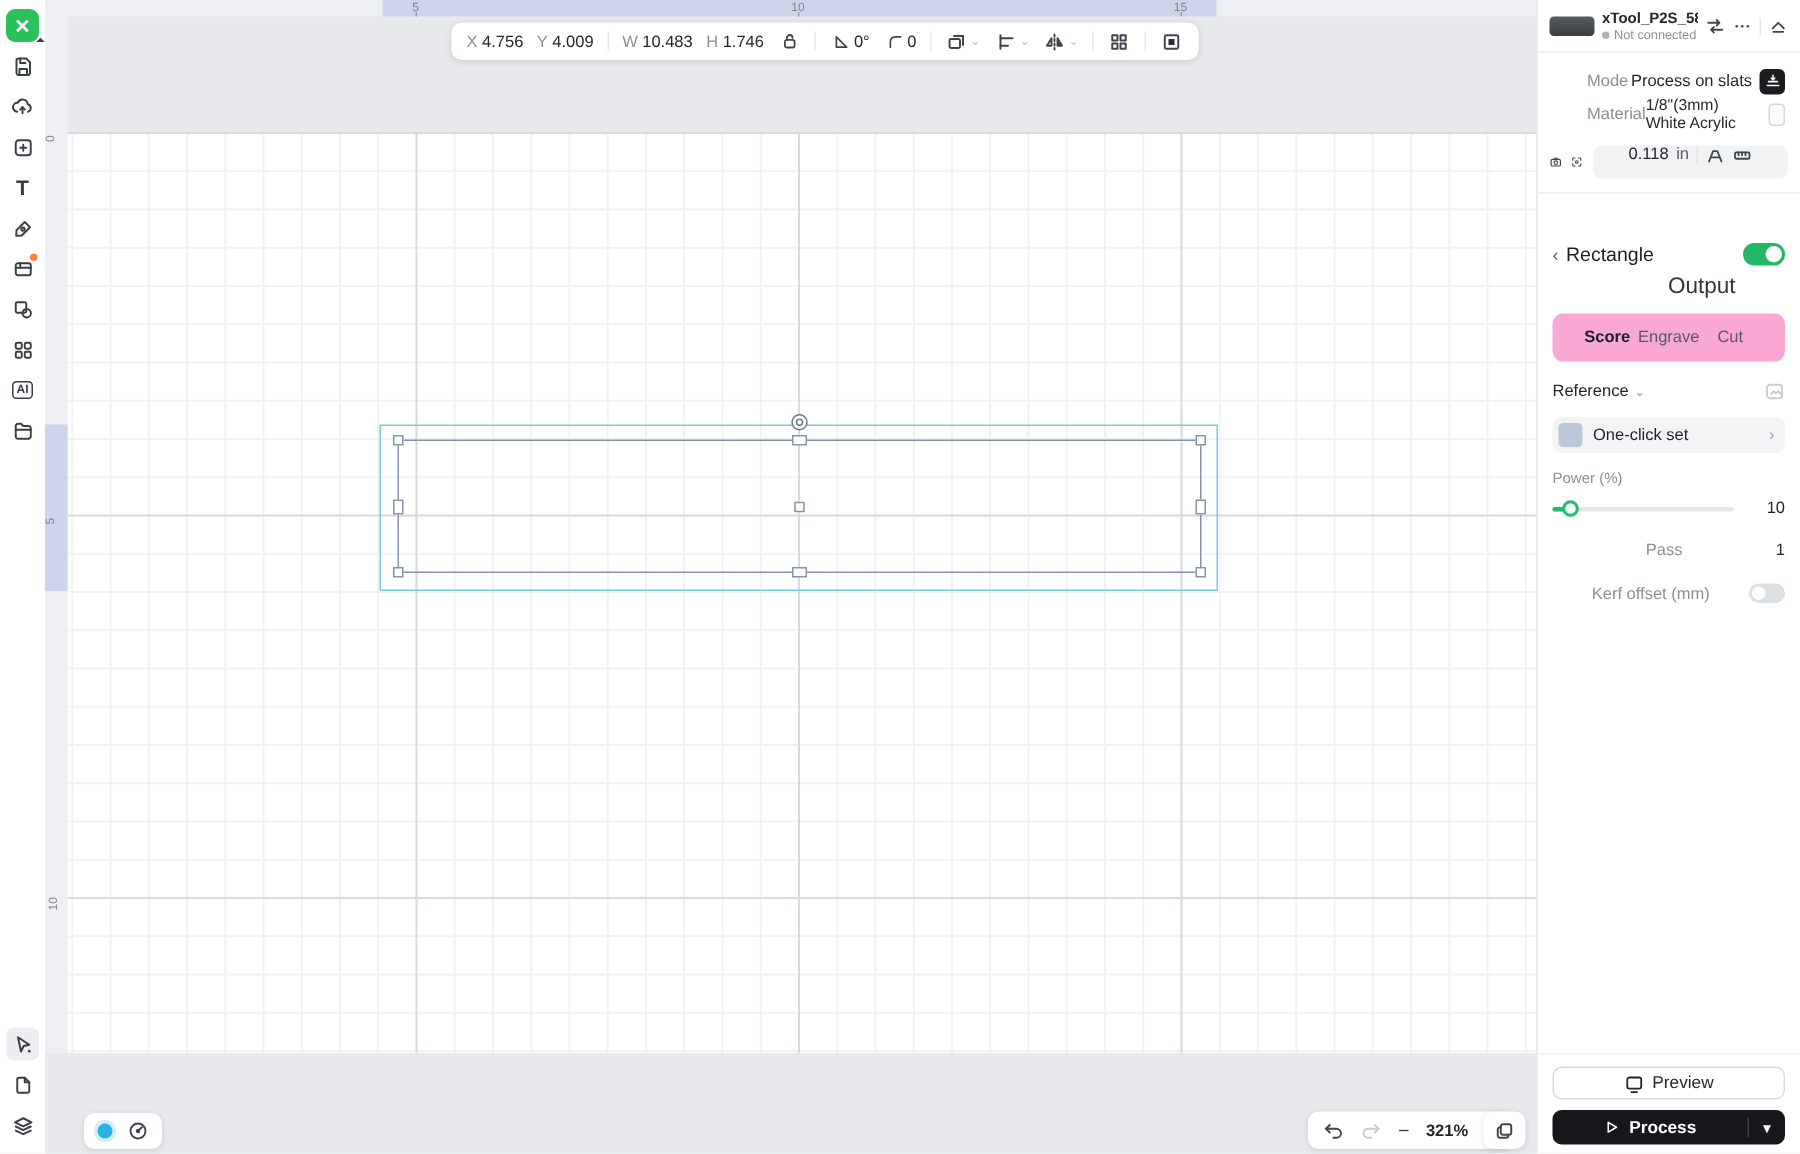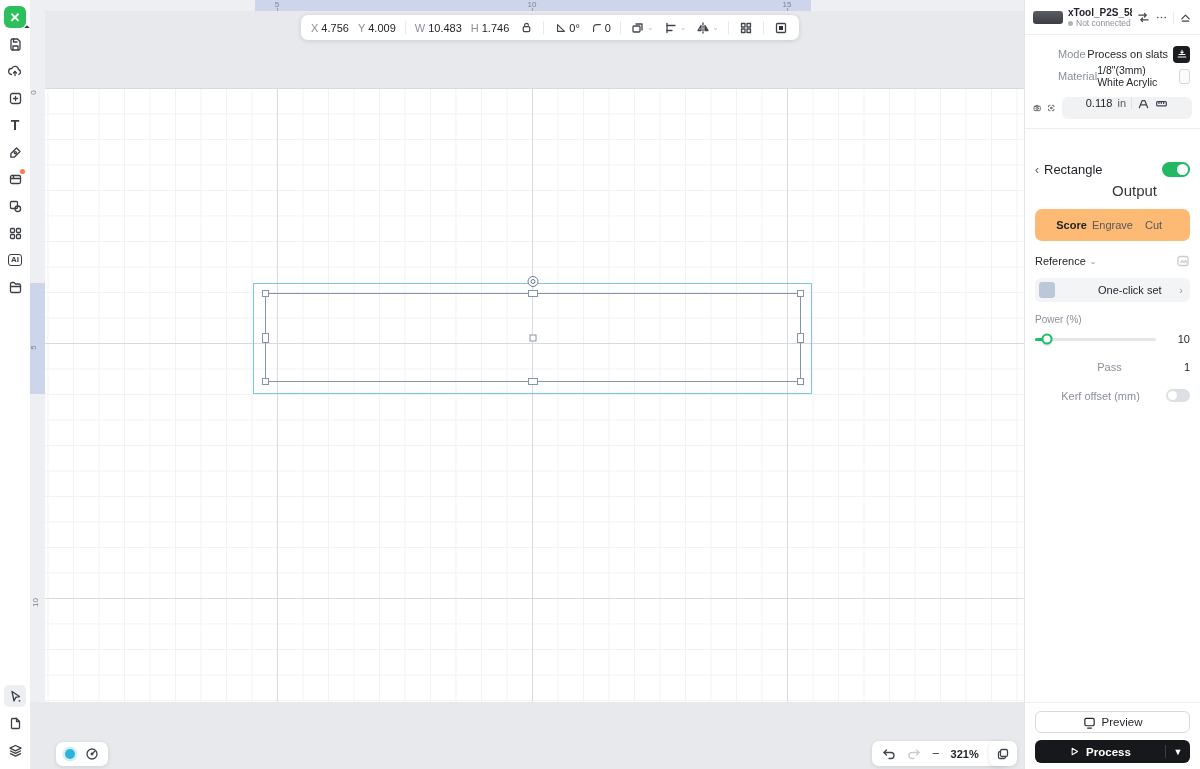--- a/index.html
+++ b/index.html
@@ -97,33 +97,33 @@
   .shape-head { padding:11px 10px 8px 10px; display:flex; align-items:center; }
   .back-chev { color:#55595f; font-size:12px; margin-right:5px; cursor:pointer; }
   .shape-title { font-size:13px; font-weight:normal; color:#1d2025; flex:1; }
   .out-lab { color:#33373d; margin-right:5px; font-size:15px;margin-top:42px; }
   .toggle { width:28px; height:15px; border-radius:8px; position:relative; cursor:pointer; }
   .toggle.on { background:#23b863; }
   .toggle.on::after { content:""; position:absolute; right:2px; top:2px; width:11px; height:11px; border-radius:50%; background:#fff; }
   .toggle.off { width:24px; height:13px; background:#dcdfe3; }
   .toggle.off::after { content:""; position:absolute; left:2px; top:2px; width:9px; height:9px; border-radius:50%; background:#fff; }
 
-  .tabs { margin:2px 10px 0 10px; background:#fdba74; border-radius:7px; padding:16px; display:flex; height:23px; }
+  .tabs { margin:2px 10px 0 10px; background:#f9a8d4; border-radius:7px; padding:16px; display:flex; height:23px; }
   .tab { flex:1; display:flex; align-items:center; justify-content:center; font-size:11px; color:#55595f; border-radius:5px; cursor:pointer; }
   .tab.active { background:#fff; color:#1d2025; font-weight:bold; box-shadow:0 1px 2px rgba(20,24,31,.12); }
 
   .ref-row { margin:13px 10px 0 10px; display:flex; align-items:center; }
   .ref-lab { color:#23262b; }
   .ref-chev { color:#8a9099; font-size:8px; margin-left:4px; cursor:pointer; }
   .ref-row .sp { flex:1; }
   .ref-row svg { stroke:#c9cdd2; fill:none; stroke-width:1.3; }
 
   .oneclick { margin:10px 10px 0 10px; height:24px; background:#f3f4f6; border-radius:6px; display:flex; align-items:center; padding:0 7px 0 4px; gap:7px; cursor:pointer; }
   .oc-swatch { width:16px; height:16px; border-radius:3px; background:#bcc7da; }
-  .oc-lab { flex:1; color:#23262b;margin-left:36px; }
+  .oc-lab { flex:1; color:#23262b; }
   .oc-chev { color:#9aa0a8; font-size:11px; }
 
   .param { margin:12px 10px 0 10px; }
   .param-lab { font-size:10px; color:#8a9099; }
   .slider-row { display:flex; align-items:center; margin-top:8px; gap:8px; }
   .slider { position:relative; flex:1; height:3px; border-radius:2px; background:#e4e6e9; cursor:pointer; }
   .slider .fill { position:absolute; left:0; top:0; height:3px; border-radius:2px; background:#1fbf67; }
   .slider .thumb { position:absolute; top:50%; transform:translate(-50%,-50%); width:11px; height:11px; border-radius:50%; background:#fff; border:2.5px solid #1fbf67; box-shadow:0 1px 2px rgba(0,0,0,.15); }
   .slider-val { width:26px; text-align:right; color:#23262b; font-size:11px; }
 

